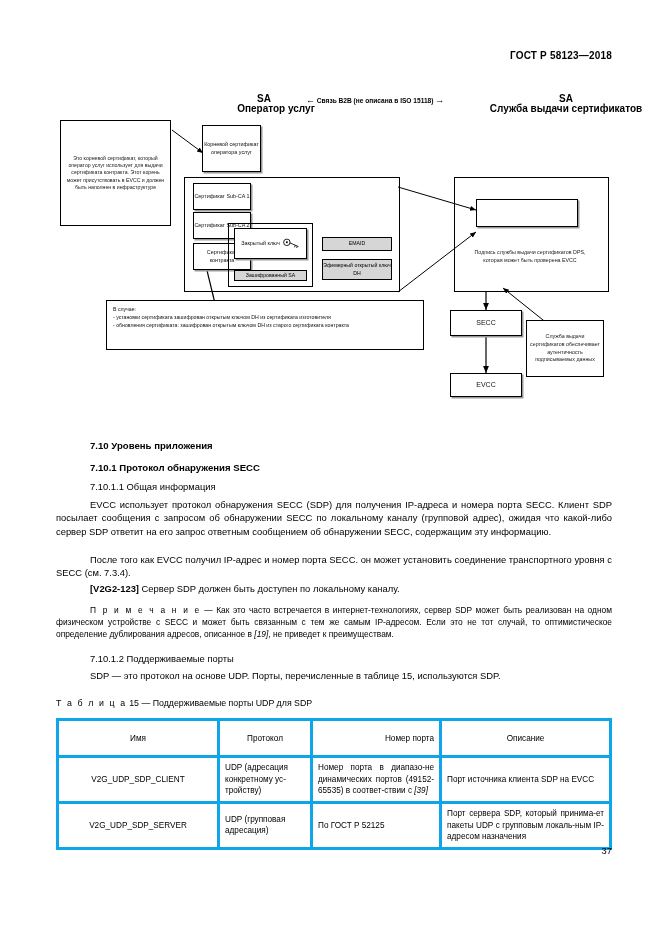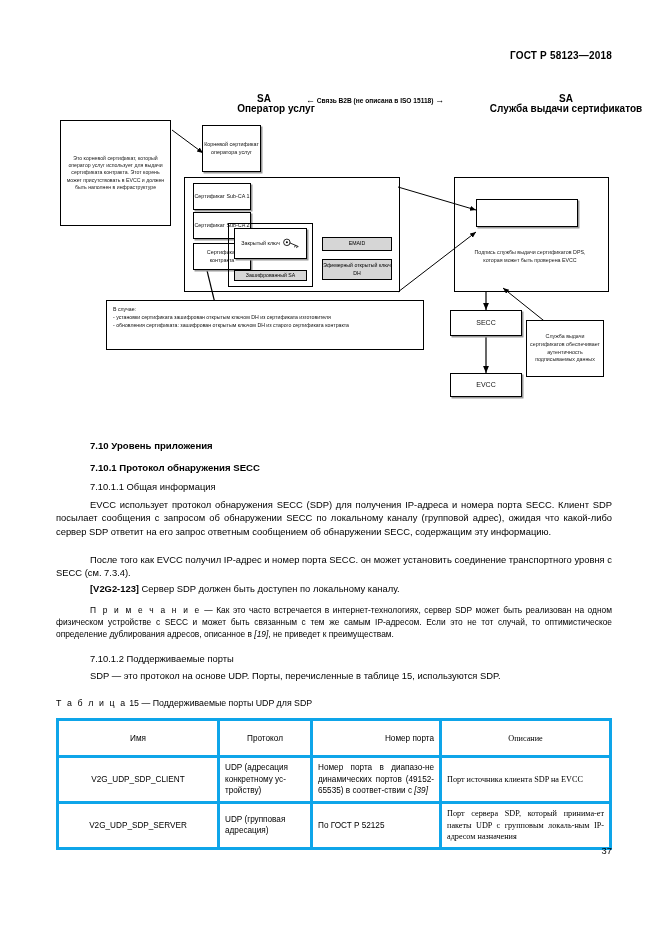--- a/index.html
+++ b/index.html
@@ -194,21 +194,21 @@
   }
   table.ports thead th {
     text-align: center;
     height: 26px;
     font-size: 8.2px;
   }
   table.ports tbody td { line-height: 1.42; }
   .c-name { text-align: center; width: 148px; }
   .c-proto { width: 80px; text-align: left; }
   .c-port { width: 116px; text-align: left; }
-  .c-desc { text-align: left; font-family: Liberation Serif, serif; }
+  .c-desc { text-align: left; }
   .just { text-align: justify; }
 
   .page-no {
     position: absolute;
     right: 0;
     top: 845px;
     font-size: 9.4px;
   }
 </style>
 </head>

